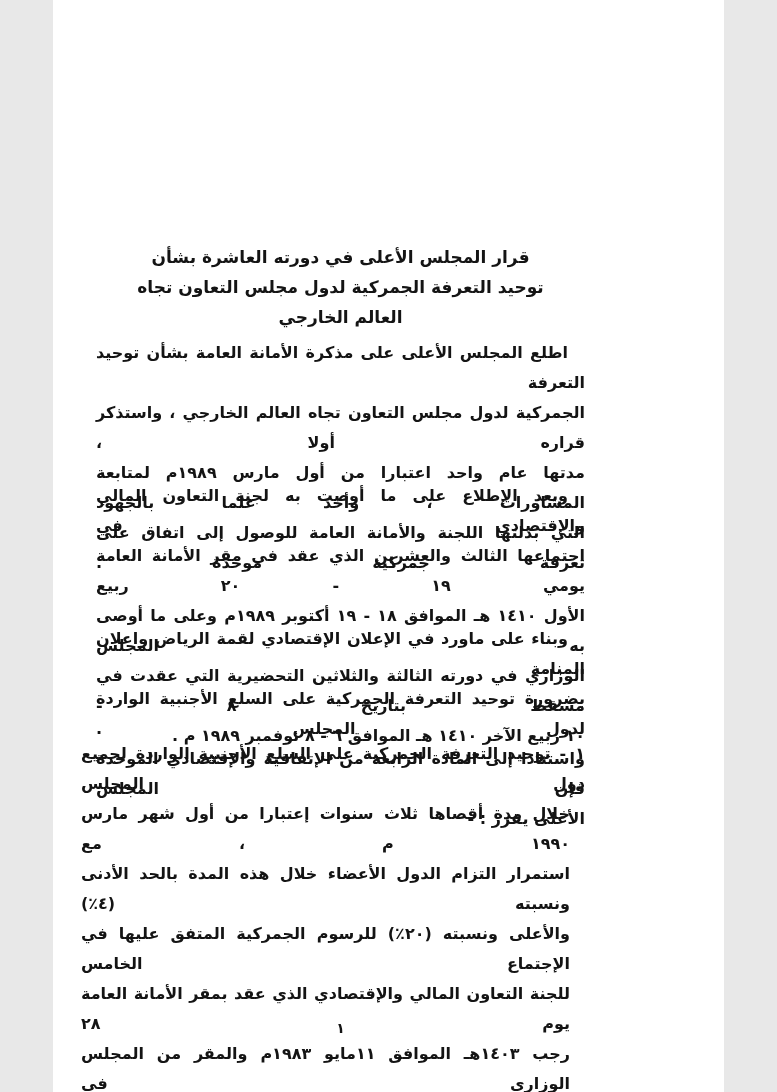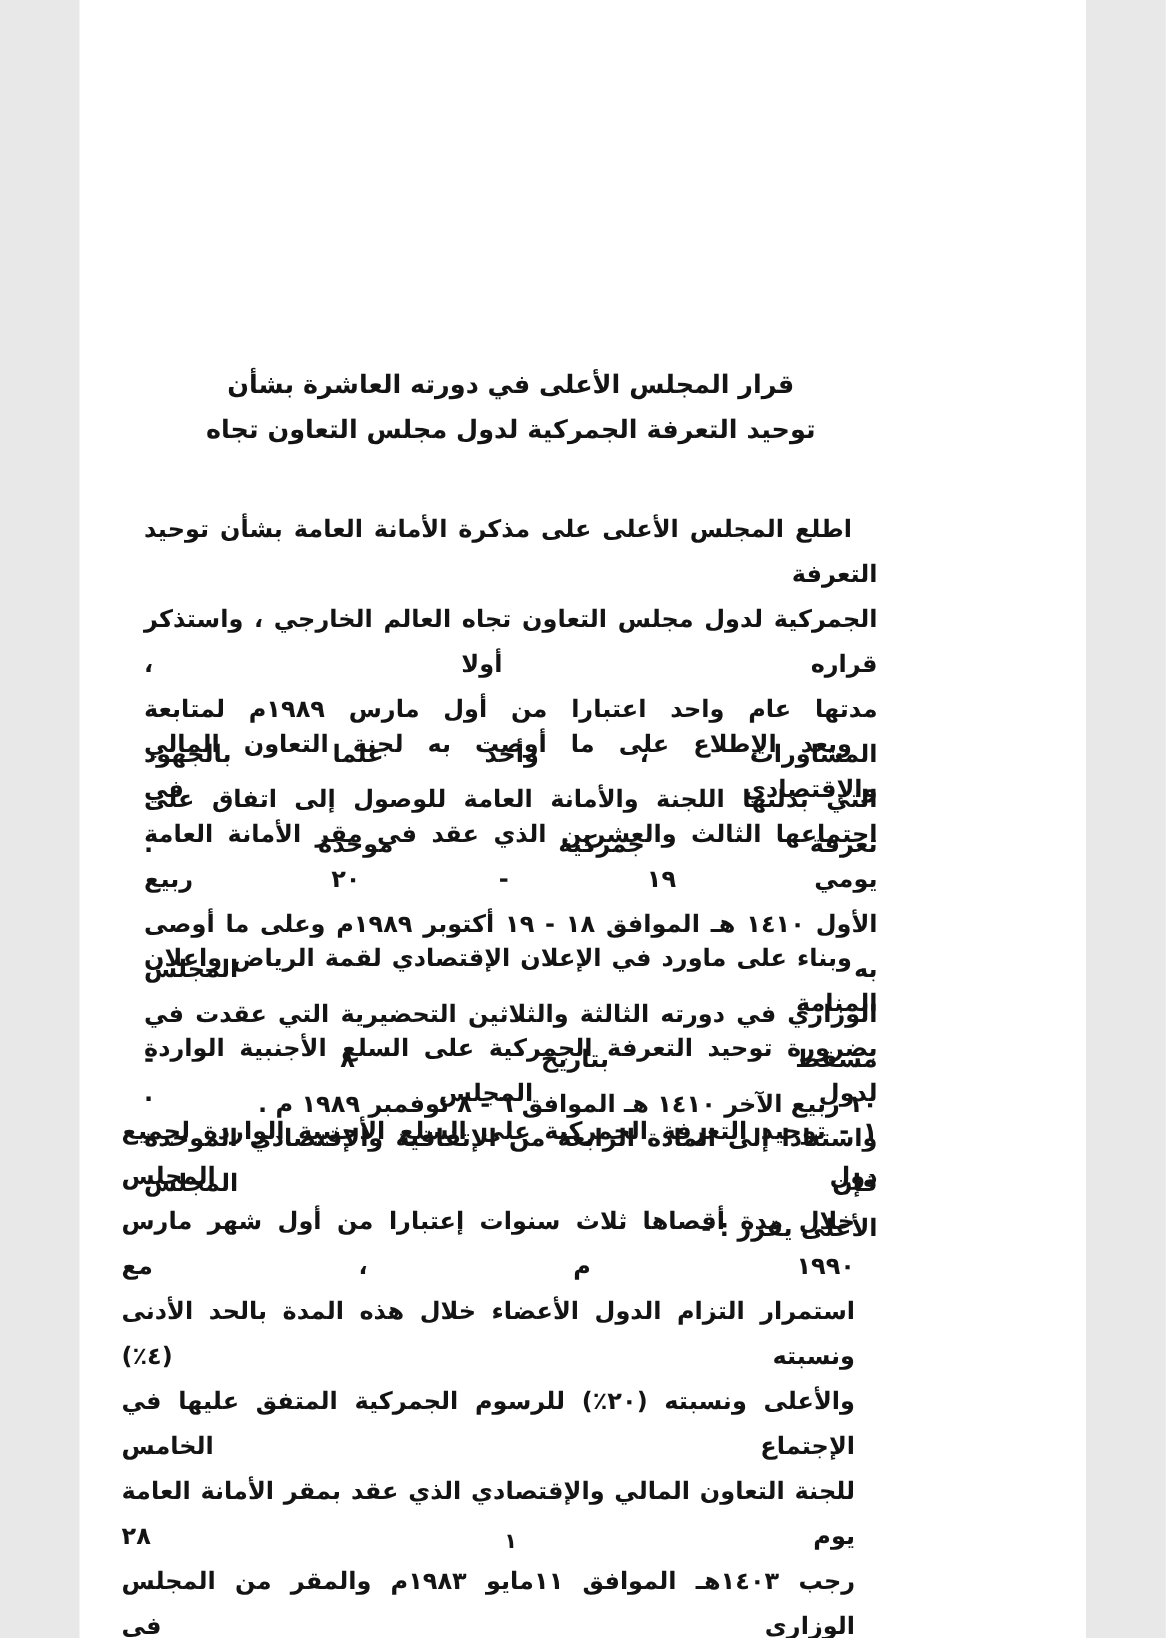--- a/index.html
+++ b/index.html
@@ -64,20 +64,21 @@
   }
 </style>
 </head>
 <body>
 
 <div class="page">
 
   <div class="textcol doc-title">
     <div class="title-line">قرار المجلس الأعلى في دورته العاشرة بشأن</div>
     <div class="title-line">توحيد التعرفة الجمركية لدول مجلس التعاون تجاه</div>
+    <div class="title-line">العالم الخارجي</div>
   </div>
 
   <div id="p1" class="textcol para">
     <div class="line first-indent">اطلع المجلس الأعلى على مذكرة الأمانة العامة بشأن توحيد التعرفة</div>
     <div class="line">الجمركية لدول مجلس التعاون تجاه العالم الخارجي ، واستذكر قراره أولا ،</div>
     <div class="line">مدتها عام واحد اعتبارا من أول مارس ١٩٨٩م لمتابعة المشاورات ، وأخذ علما بالجهود</div>
     <div class="line">التي بذلتها اللجنة والأمانة العامة للوصول إلى اتفاق على تعرفة جمركية موحدة .</div>
   </div>
 
   <div id="p2" class="textcol para">

